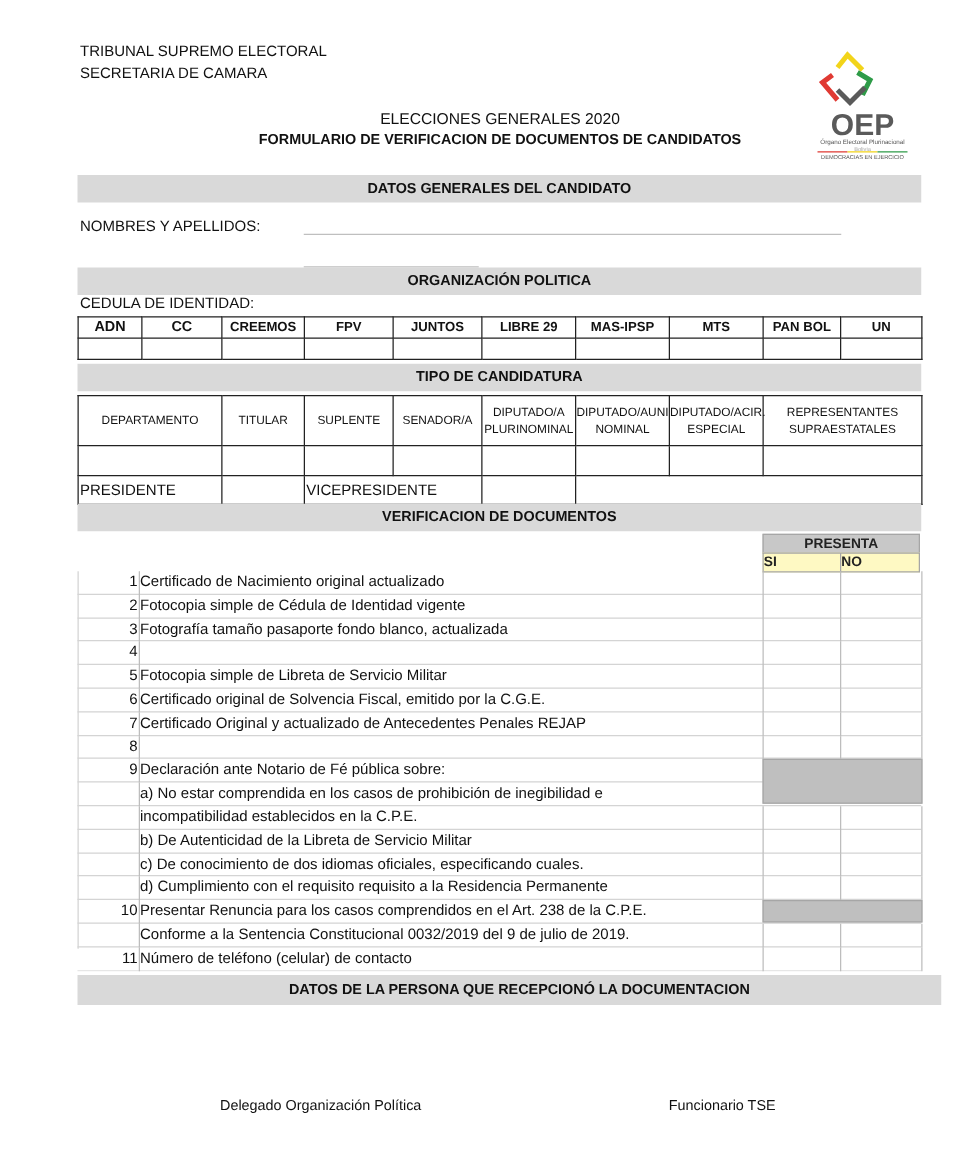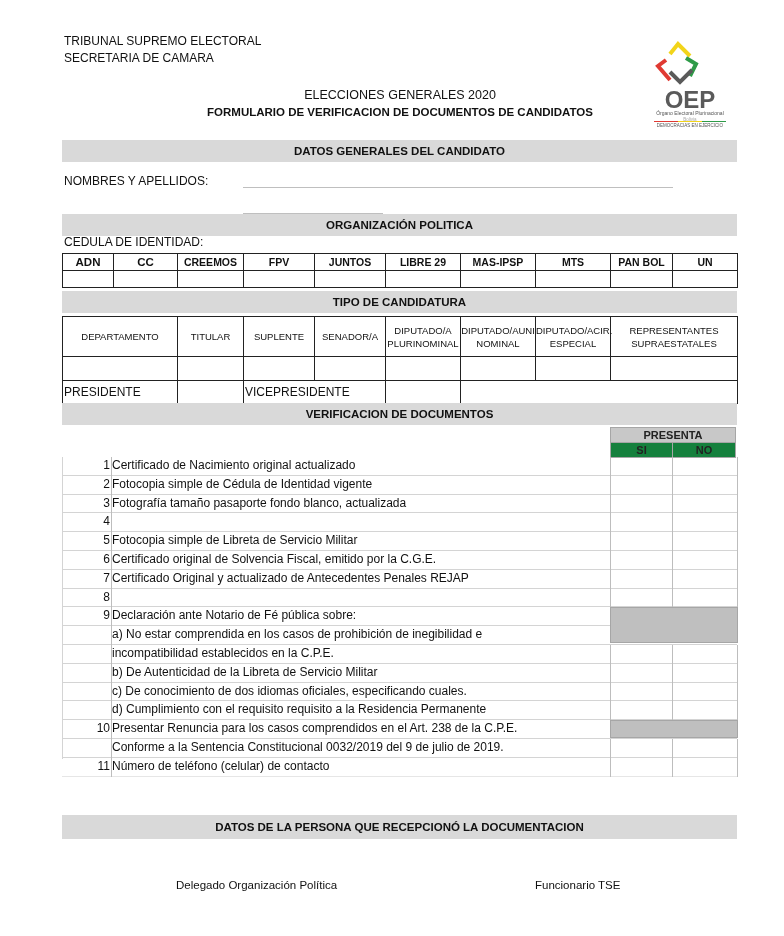--- a/index.html
+++ b/index.html
@@ -25,22 +25,22 @@
   .doc-row .txt { position:absolute; left:50px; top:1px; white-space:nowrap; }
   .doc-row .vline { position:absolute; left:49px; top:0; bottom:-1px; width:1px; background:#bdbdbd; }
   .doc-row .si { position:absolute; left:548px; width:62px; top:0; bottom:-1px; border-left:1px solid #bdbdbd; }
   .doc-row .no { position:absolute; left:610px; width:64px; top:0; bottom:-1px; border-left:1px solid #bdbdbd; border-right:1px solid #bdbdbd; }
   .grey-cell { position:absolute; left:548px; width:126px; background:#bfbfbf; border:1px solid #a6a6a6; }
   .docs-left-border { position:absolute; left:62px; top:457px; width:1px; height:302px; background:#d4d4d4; }
 
   .presenta { position:absolute; left:610px; top:427px; width:126px; height:24px; }
   .presenta .ph { position:absolute; left:0; top:0; width:124px; height:14px; background:#c8c8c8;
                   border:1px solid #a6a6a6; font-size:11px; font-weight:bold; text-align:center; line-height:14px; color:#222; }
-  .presenta .si-h, .presenta .no-h { position:absolute; top:15px; height:14px; background:#15803d; border:1px solid #a6a6a6;
-                  font-size:11px; font-weight:bold; text-align:center; line-height:14px; color:#222; }
+  .presenta .si-h, .presenta .no-h { position:absolute; top:15px; height:14px; background:#fef9c3; border:1px solid #a6a6a6;
+                  font-size:11px; font-weight:bold; text-align:left; line-height:14px; color:#222; }
   .presenta .si-h { left:0; width:61px; }
   .presenta .no-h { left:62px; width:62px; }
 
   .sig { font-size:11.5px; }
 </style>
 </head>
 <body>
 
 <div class="abs hdr-line" style="left:64px; top:34px;">TRIBUNAL SUPREMO ELECTORAL</div>
 <div class="abs hdr-line" style="left:64px; top:51px;">SECRETARIA DE CAMARA</div>
@@ -279,16 +279,16 @@
   </div>
   <div class="doc-row" style="border-bottom:1px solid #e6e6e6;">
     <span class="vline"></span>
     <span class="num">11</span>
     <span class="txt">Número de teléfono (celular) de contacto</span>
     <span class="si"></span>
     <span class="no"></span>
   </div>
 </div>
 
-<div class="band" style="top:815px; height:24px; line-height:24px;">DATOS DE LA PERSONA QUE RECEPCIONÓ LA DOCUMENTACION</div>
+<div class="band" style="top:780px; height:24px; line-height:24px;padding-left:16px;">DATOS DE LA PERSONA QUE RECEPCIONÓ LA DOCUMENTACION</div>
 
 <div class="abs sig" style="left:176px; top:879px;">Delegado Organización Política</div>
 <div class="abs sig" style="left:535px; top:879px;">Funcionario TSE</div>
 
 </body></html>

